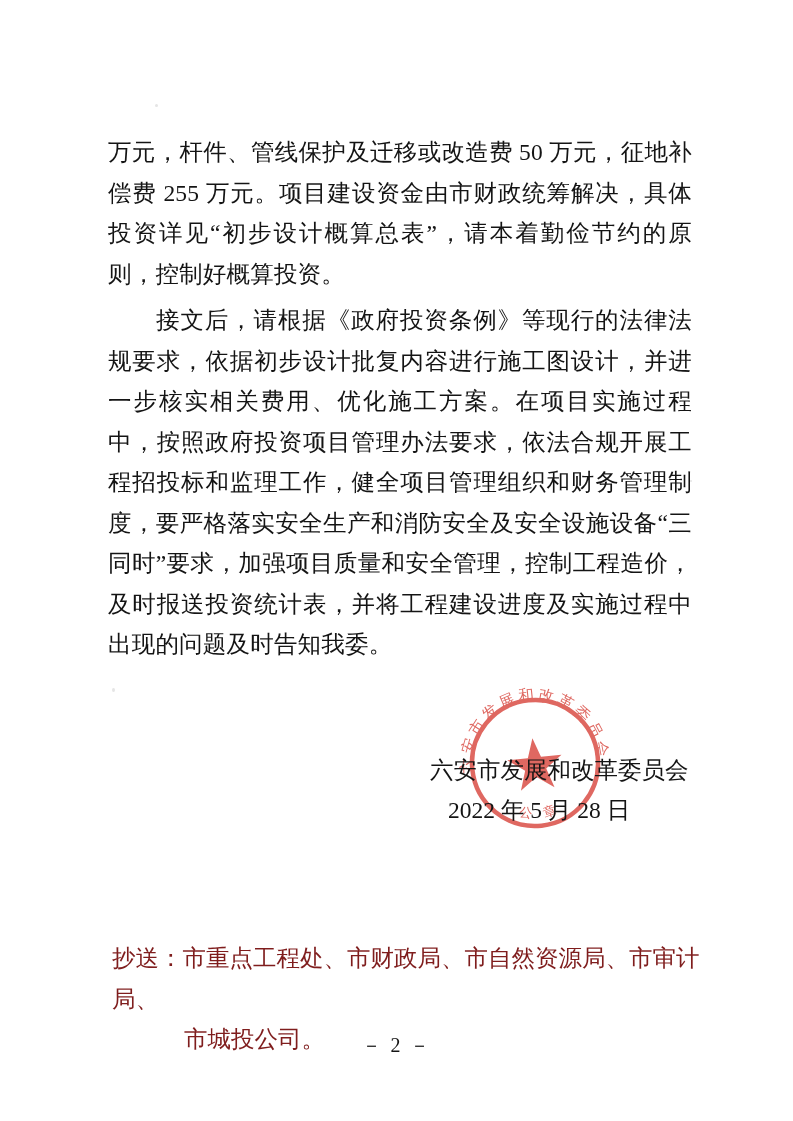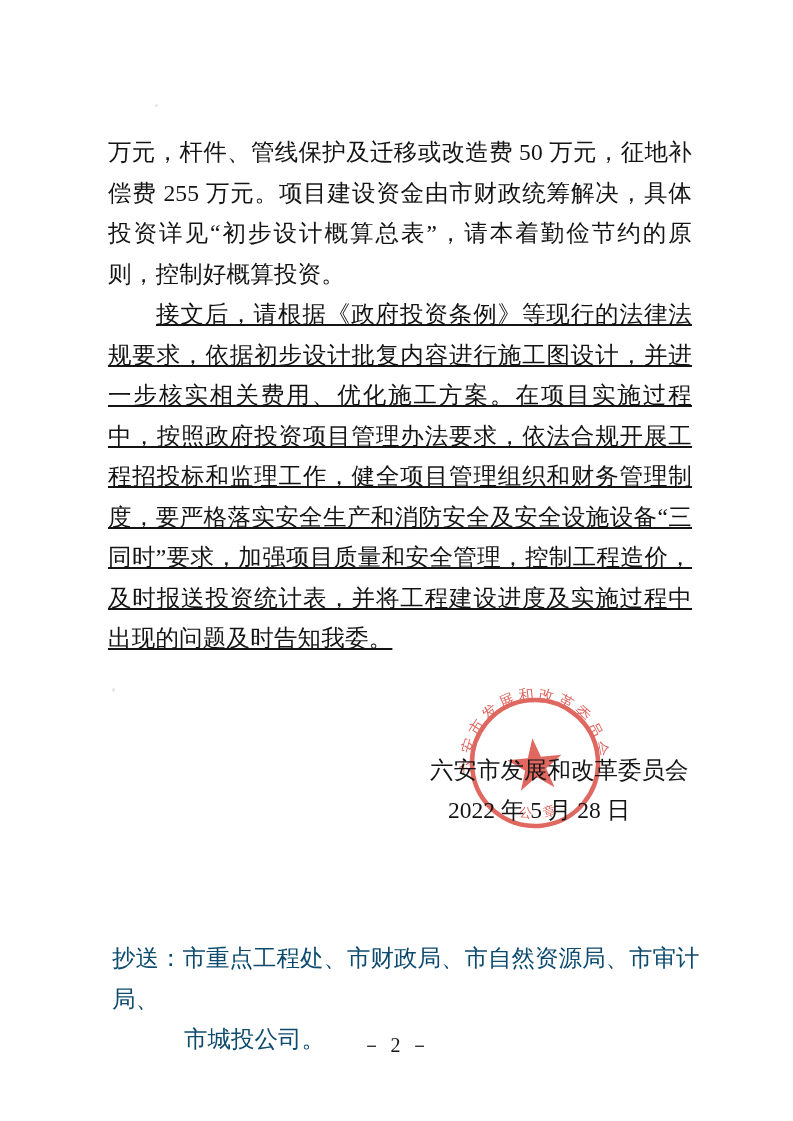--- a/index.html
+++ b/index.html
@@ -34,21 +34,21 @@
     letter-spacing: 0.2px;
     text-align: justify;
     text-justify: inter-ideograph;
     margin: 0 0 0 0;
     color: #141414;
   }
   .para.indent {
     text-indent: 48px;
   }
   .para.gap {
-    text-decoration: underline;
+    margin-top: 6px;
   }
   .attachment {
     position: absolute;
     left: 144px;
     top: 596px;
     width: 552px;
     font-size: 23.5px;
     line-height: 40.5px;
     color: #141414;
   }
@@ -76,21 +76,21 @@
     height: 166px;
     pointer-events: none;
   }
   .cc-block {
     position: absolute;
     left: 112px;
     top: 938px;
     width: 590px;
     font-size: 23.5px;
     line-height: 40.5px;
-    color: #0c4a6e;
+    color: #7f1d1d;
   }
   .cc-block .cc-line2 {
     padding-left: 72px;
   }
   .page-number {
     position: absolute;
     left: 0;
     top: 1032px;
     width: 793px;
     text-align: center;

